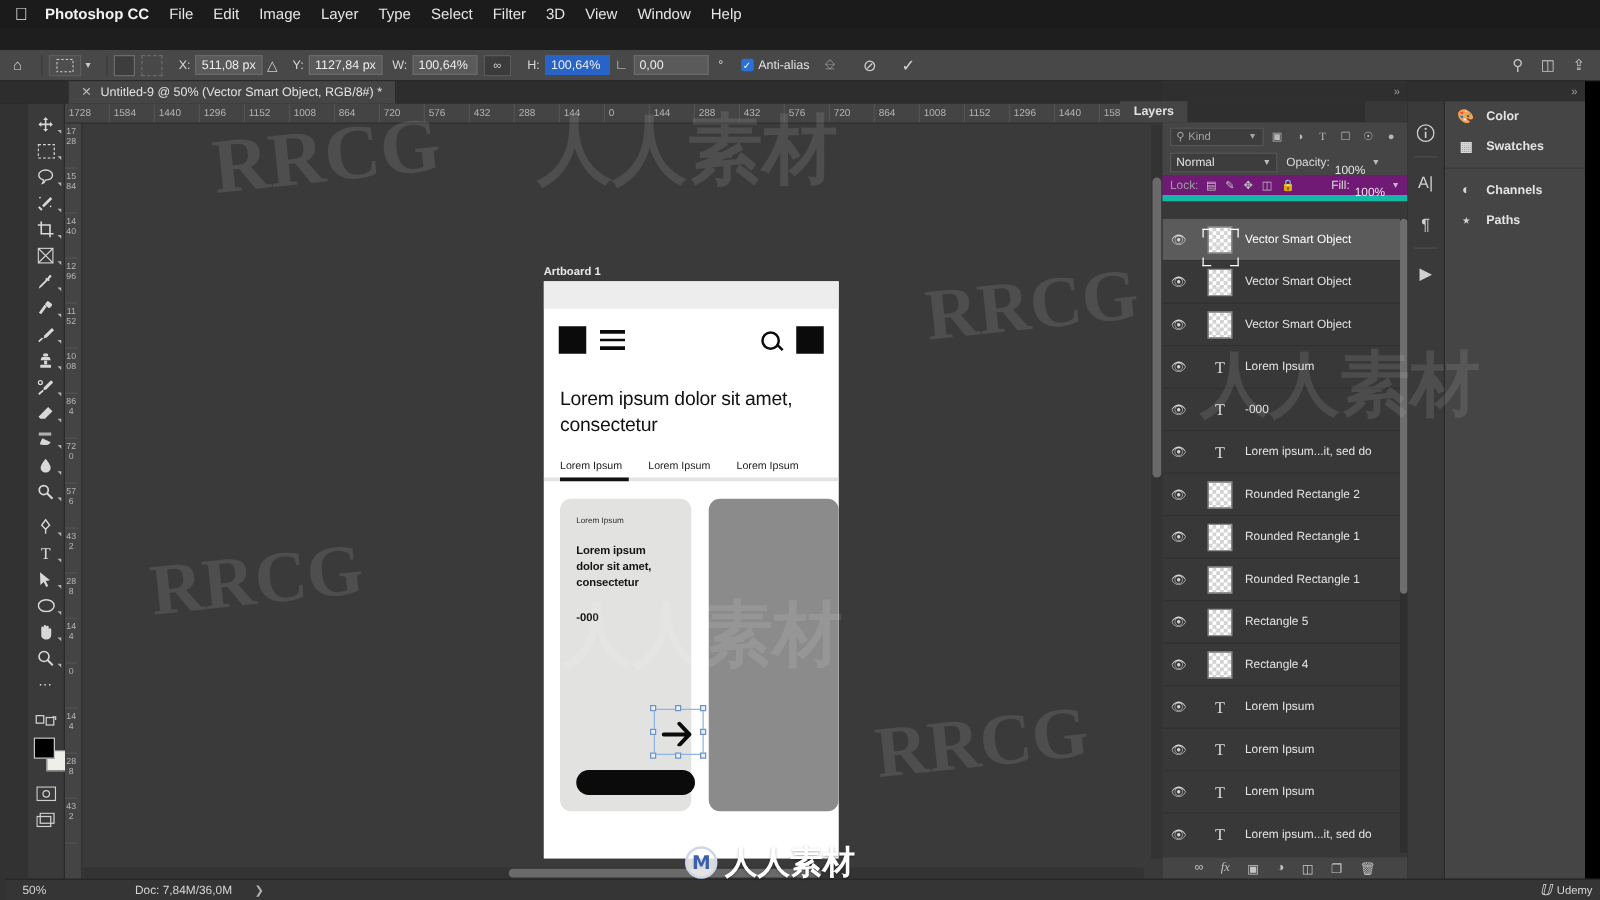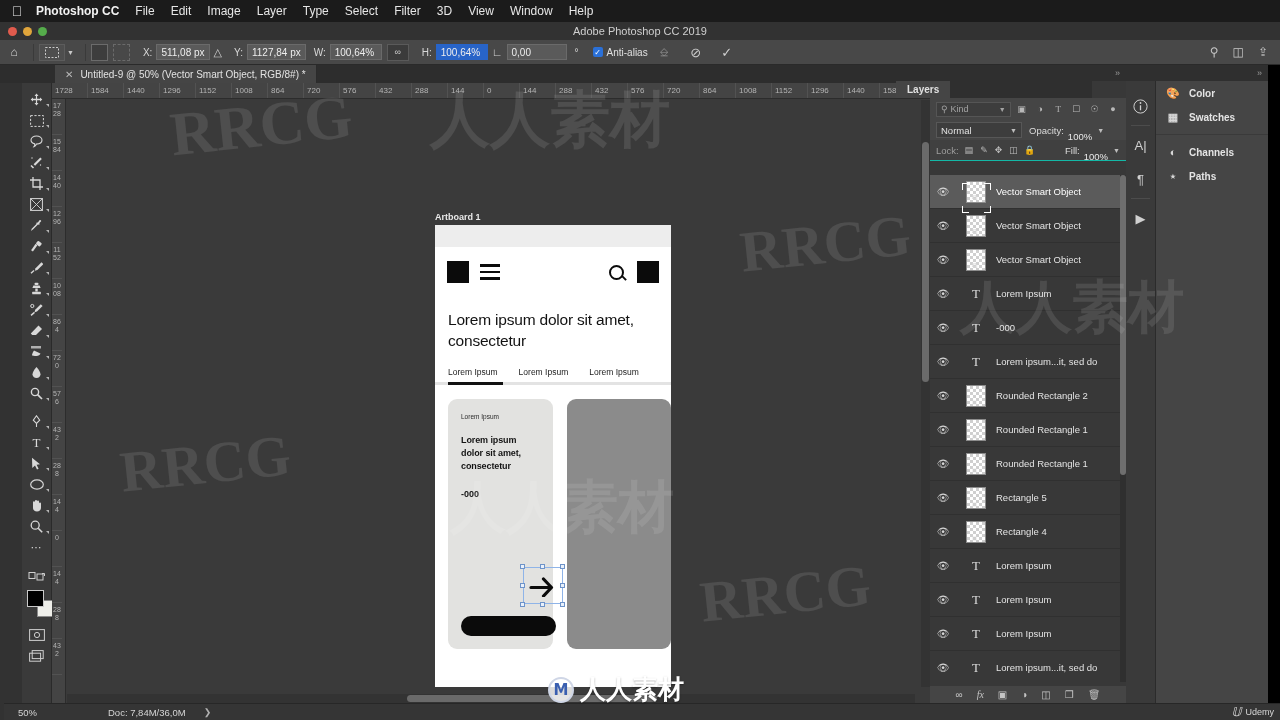--- a/index.html
+++ b/index.html
@@ -140,22 +140,22 @@
   .kind-ico { display:flex; align-items:center; justify-content:center; width:15px; height:15px;
               color:#b8b8b8; font-size:9px; }
   .blendrow { position:absolute; top:120px; left:930px; width:196px; height:20px; background:#454545;
               display:flex; align-items:center; padding:0 6px; }
   .blend-sel { width:86px; height:16px; background:#3d3d3d; border:1px solid #575757; color:#e2e2e2;
                font-size:9.5px; display:flex; align-items:center; padding:0 4px; }
   .blend-sel .cv { margin-left:auto; font-size:7px; color:#bdbdbd; }
   .op-lbl { color:#dcdcdc; font-size:9.5px; margin-left:7px; }
   .op-val { color:#e8e8e8; font-size:9.5px; margin-left:4px;margin-top:12px; }
   .op-cv { color:#bdbdbd; font-size:7px; margin-left:5px; }
-  .lockrow { position:absolute; top:140px; left:930px; width:196px; height:21px; background:#404040;
-             display:flex; align-items:center; padding:0 6px; border-bottom:1px solid #14b8a6; }
+  .lockrow { position:absolute; top:140px; left:930px; width:196px; height:21px; background:#701a75;
+             display:flex; align-items:center; padding:0 6px; border-bottom:5px solid #14b8a6; }
   .lock-lbl { color:#9d9d9d; font-size:9.5px; margin-right:6px; }
   .lock-ico { color:#bdbdbd; font-size:9px; margin-right:7px; }
   .fill-lbl { color:#dcdcdc; font-size:9.5px; margin-left:auto; }
 
   .layerlist { position:absolute; top:175px; left:930px; width:190px; height:507px; overflow:hidden; background:#383838; }
   .layer { height:34px; display:flex; align-items:center; border-bottom:1px solid #303030; }
   .layer.active { background:#5b5b5b; }
   .eye { width:26px; text-align:center; color:#d6d6d6; font-size:10px; }
   .thumbwrap { width:40px; display:flex; align-items:center; justify-content:center; position:relative; }
   .thumb { width:20px; height:22px; background:
@@ -212,28 +212,20 @@
     <span class="mitem">Layer</span>
     <span class="mitem">Type</span>
     <span class="mitem">Select</span>
     <span class="mitem">Filter</span>
     <span class="mitem">3D</span>
     <span class="mitem">View</span>
     <span class="mitem">Window</span>
     <span class="mitem">Help</span>
   </div>
 
-  <div class="titlebar">
-    <div class="traffic">
-      <span class="dot r"></span>
-      <span class="dot y"></span>
-      <span class="dot g"></span>
-    </div>
-    <div class="win-title">Adobe Photoshop CC 2019</div>
-  </div>
 
   <div class="optbar">
     <span class="opt-home">⌂</span>
     <span class="opt-sep"></span>
     <span class="opt-preset">
       <svg width="14" height="11" viewBox="0 0 14 11">
           <rect x="0.5" y="0.5" width="13" height="10" fill="none" stroke="#c9c9c9" stroke-dasharray="2 1.5"></rect>
         </svg>
     </span>
     <span class="opt-caret">▼</span>

